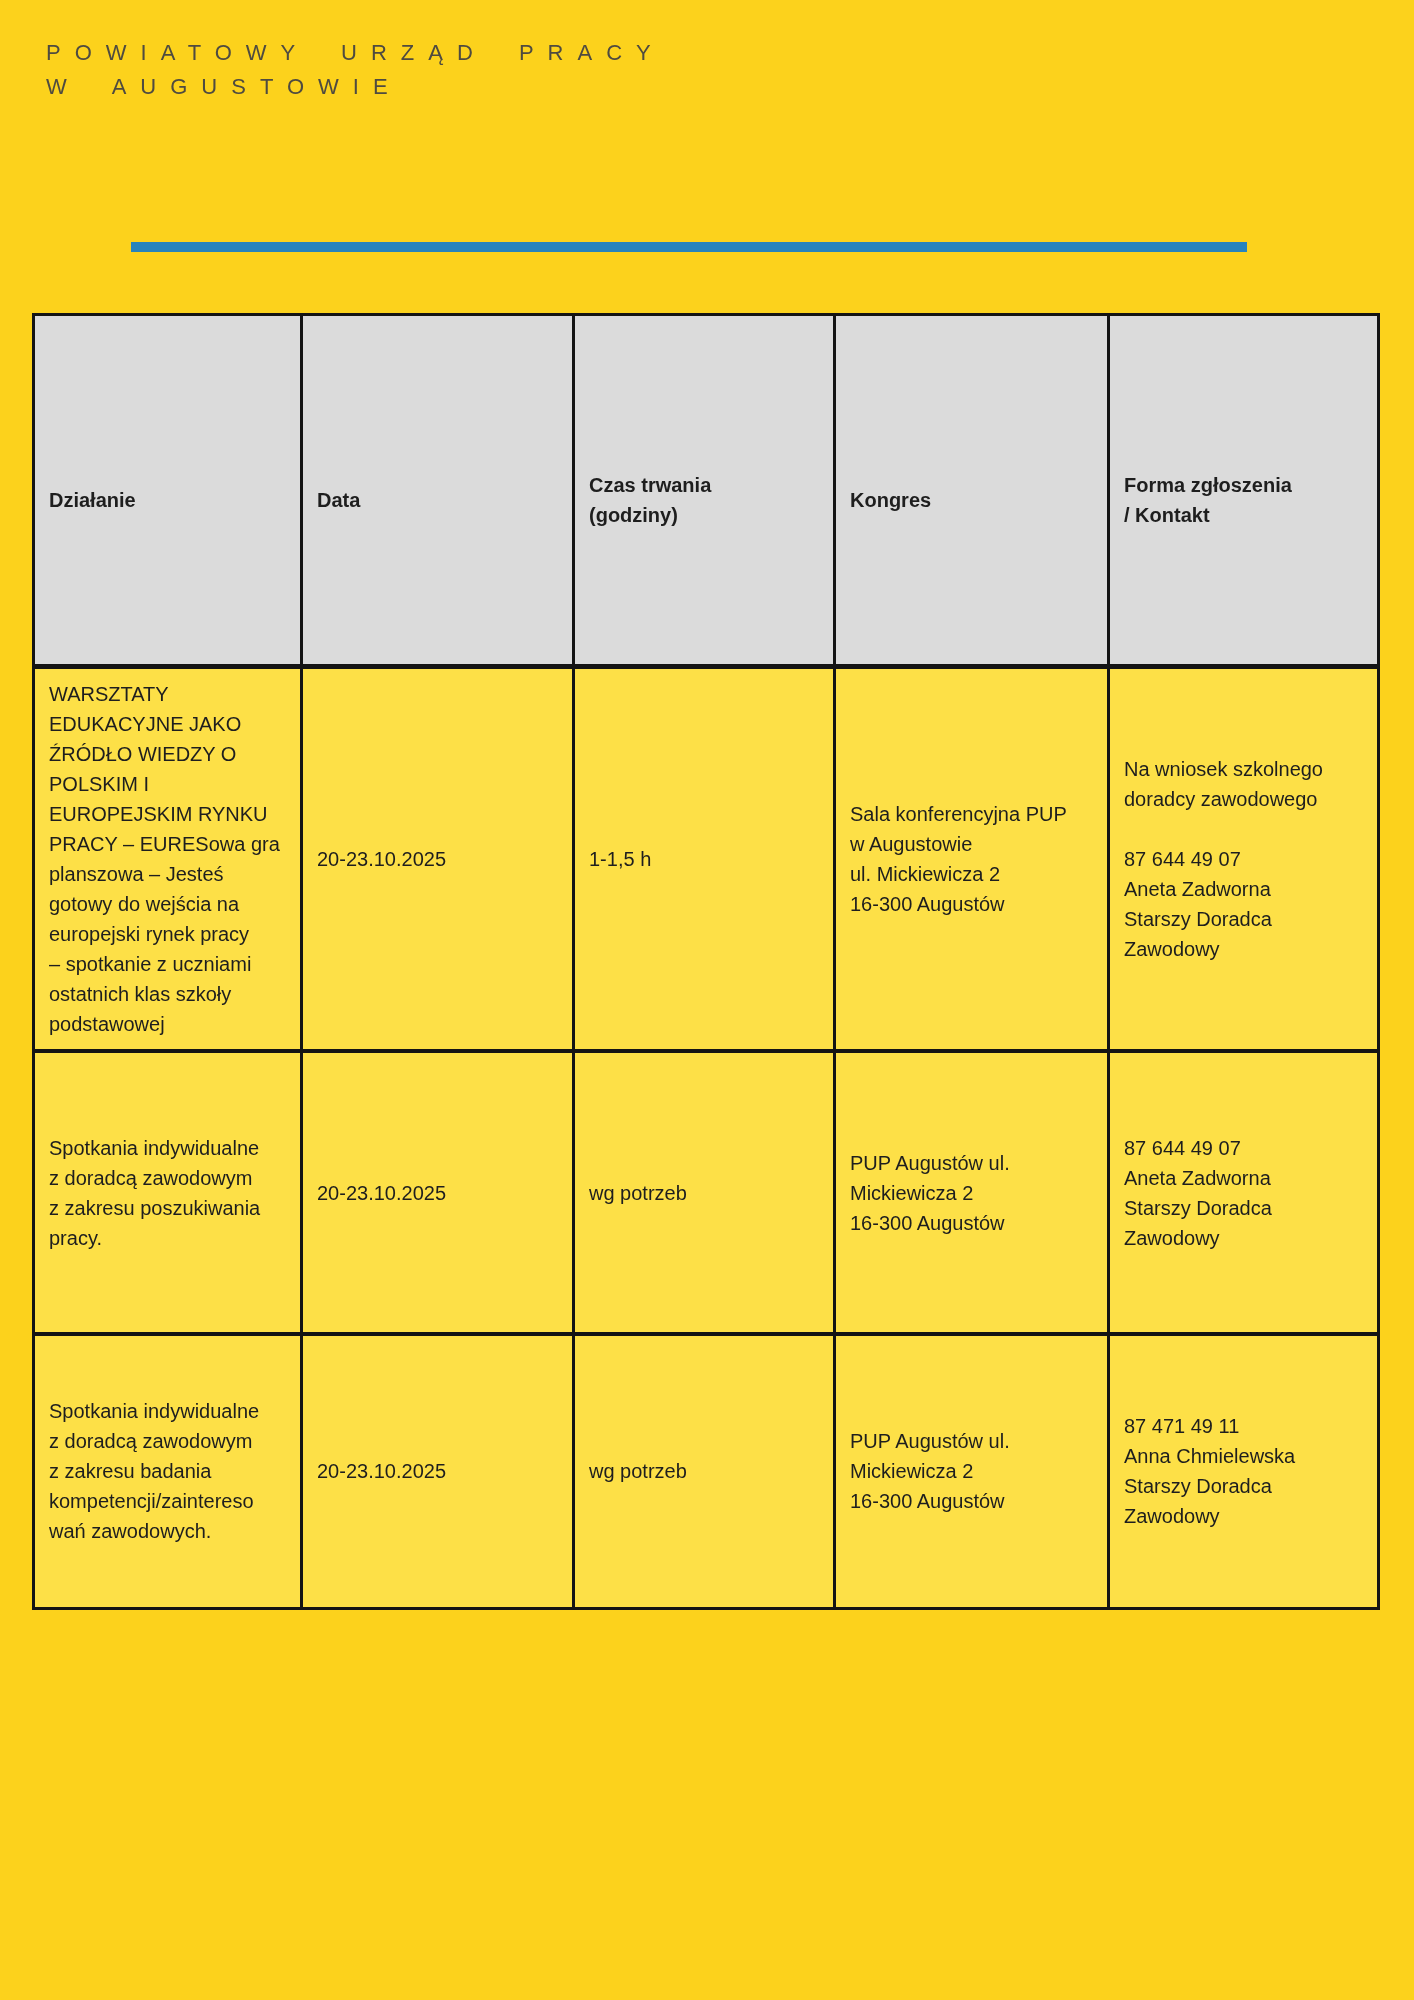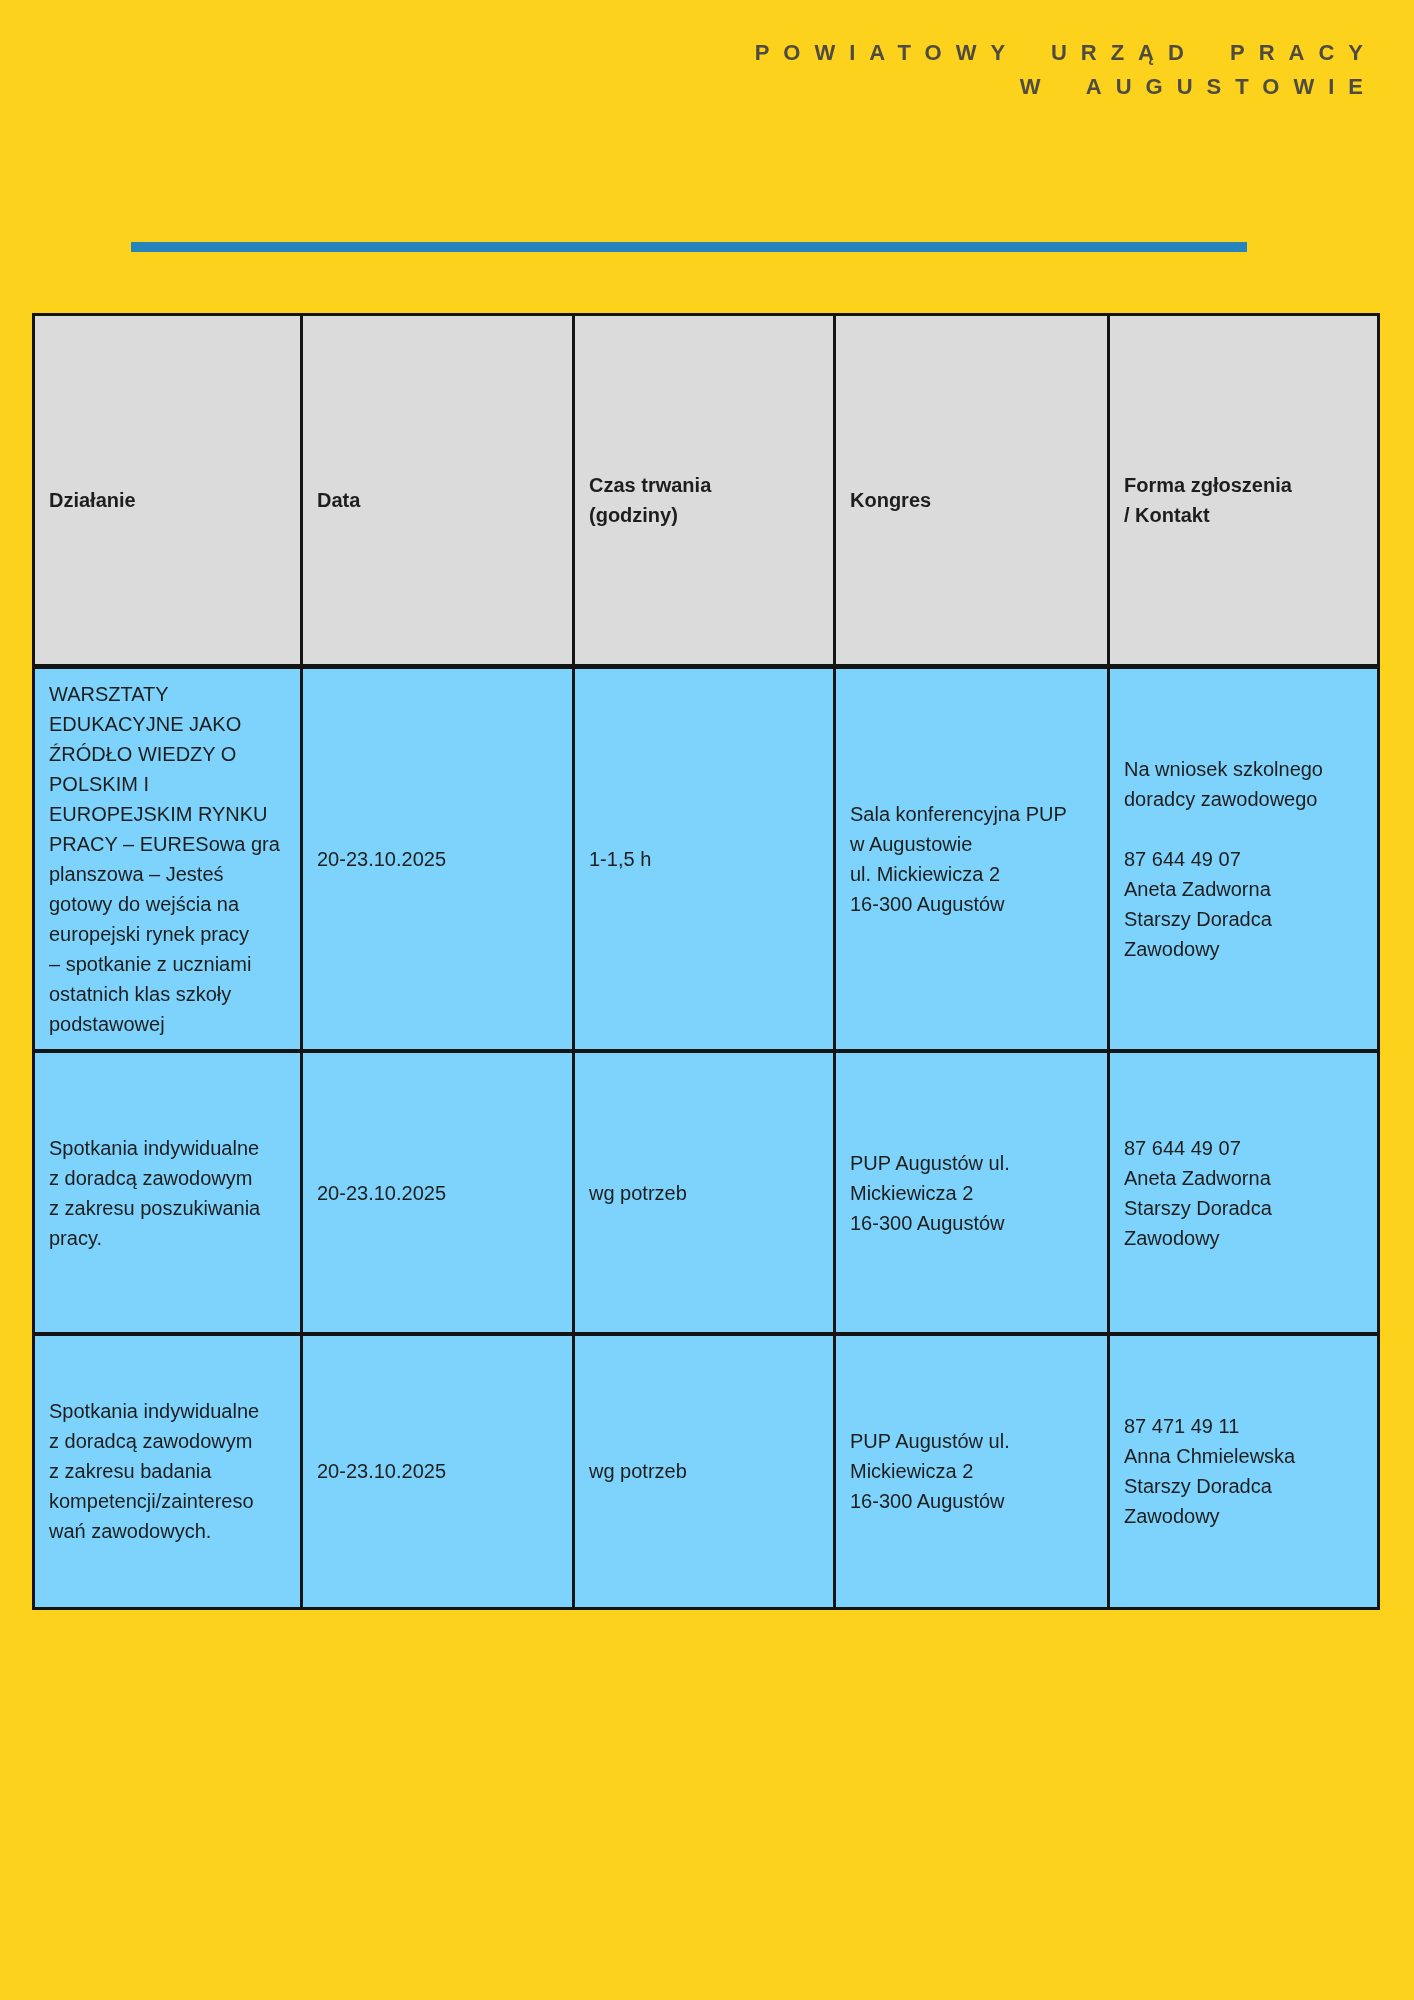--- a/index.html
+++ b/index.html
@@ -15,23 +15,23 @@
     color: #1E1E1E;
     overflow: hidden;
   }
 
   
   .masthead {
     position: absolute;
     top: 36px;
     left: 32px;
     width: 1345px;
-    text-align: right;
+    text-align: left;
     color: #4F4B40;
-    font-weight: 700;
+    font-weight: 400;
     font-size: 22px;
     line-height: 34px;
     letter-spacing: 14px;
     word-spacing: 12px;
   }
   .masthead-line {
     padding-left: 14px; 
     white-space: nowrap;
   }
 
@@ -66,21 +66,21 @@
   table.schedule th {
     background: #DBDBDB;
     font-size: 20px;
     line-height: 30px;
     font-weight: 700;
     color: #1E1E1E;
     padding-top: 30px; 
     border-bottom-width: 5px;
   }
   table.schedule td {
-    background: #7dd3fc;
+    background: #fde047;
     font-size: 20px;
     line-height: 30px;
     font-weight: 400;
     border-top-width: 4px;
   }
   tr.head-row { height: 352px; }
   tr.r1 { height: 380px; }
   tr.r2 { height: 283px; }
   tr.r3 { height: 274px; }
   tr.r4 { height: 275px; }

